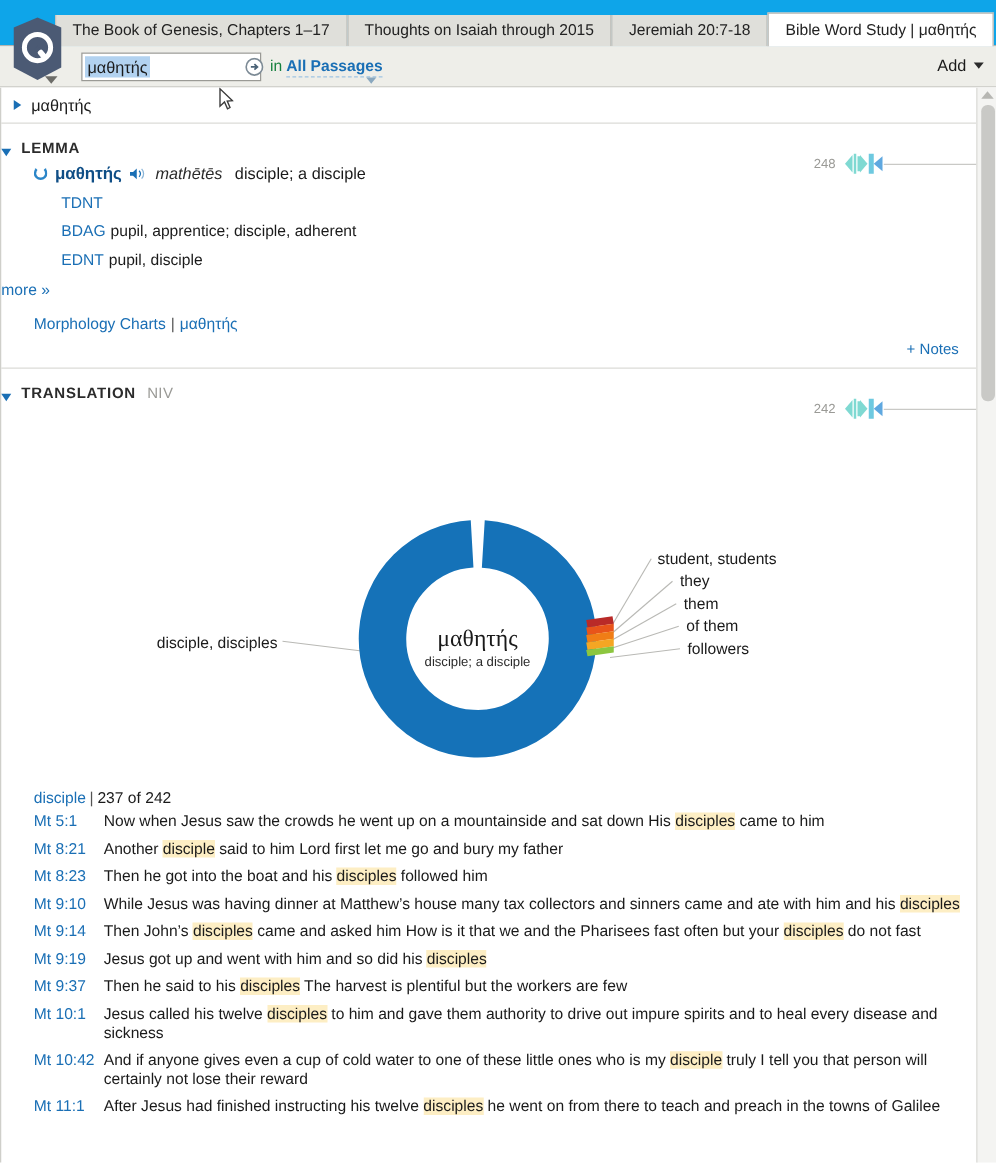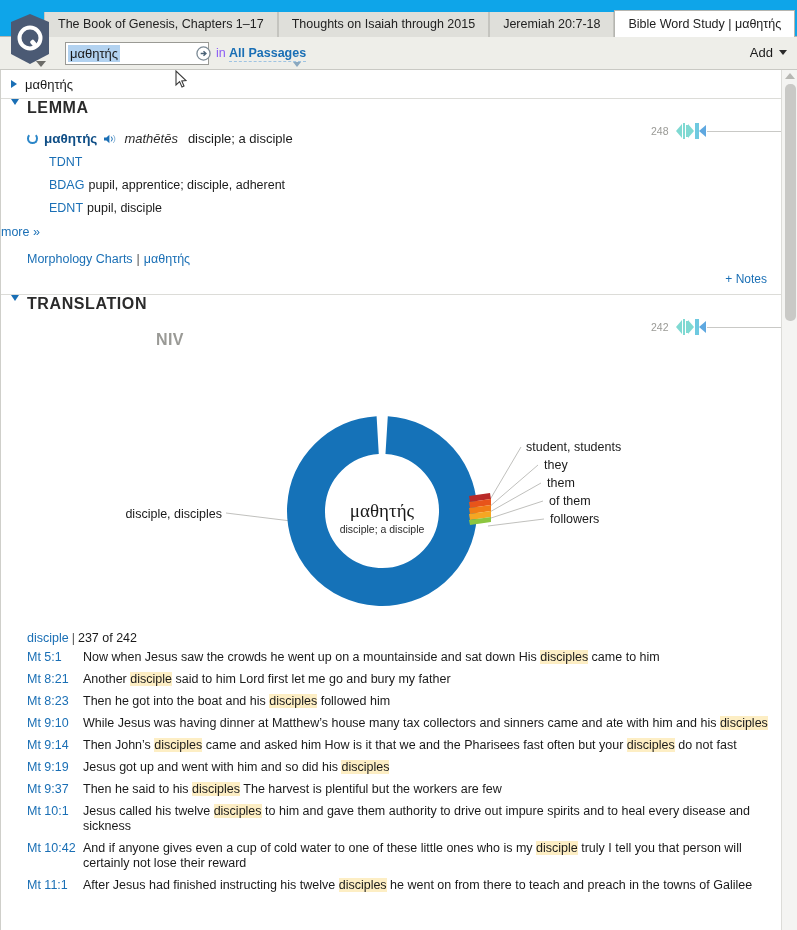--- a/index.html
+++ b/index.html
@@ -96,21 +96,21 @@
   #go-btn {
     position: absolute;
     left: 196px; top: 9px;
     width: 15px; height: 15px;
     z-index: 8;
   }
   #in-label {
     position: absolute;
     left: 216px; top: 9px;
     font-size: 12.5px;
-    color: #8b5cf6;
+    color: #15803d;
   }
   #all-passages {
     position: absolute;
     left: 229px; top: 9px;
     font-size: 12.5px;
     color: #1a6fb5;
     font-weight: bold;
     border-bottom: 1px dashed #9fc4e2;
     padding-bottom: 1px;
   }
@@ -195,30 +195,29 @@
     border-left: 4.5px solid transparent;
     border-right: 4.5px solid transparent;
     border-top: 6px solid #1a6fb5;
     margin-right: 8px;
   }
   #wordhdr .wlabel {
     font-size: 13px; color: #1a1a1a;
   }
 
   .section-title {
-    display: flex; align-items: flex-start;
-    padding-left: 10px;
+    display: flex; align-items: flex-end;
     height: 26px;
-    font-size: 16px;
+    font-size: 12px;
     letter-spacing: 0.6px;
     color: #2b2b2b;
     font-weight: bold;
   }
   .section-title .sub {
-    font-weight: bold;
+    font-weight: normal;
     color: #9a9a96;
     margin-left: 9px;
     letter-spacing: 0.3px;
     margin-top: 36px;
   }
 
   
   #lemma-sec { border-bottom: 1px solid #dcdcd8; padding-bottom: 8px; }
   #lemma-line {
     display: flex; align-items: center;

